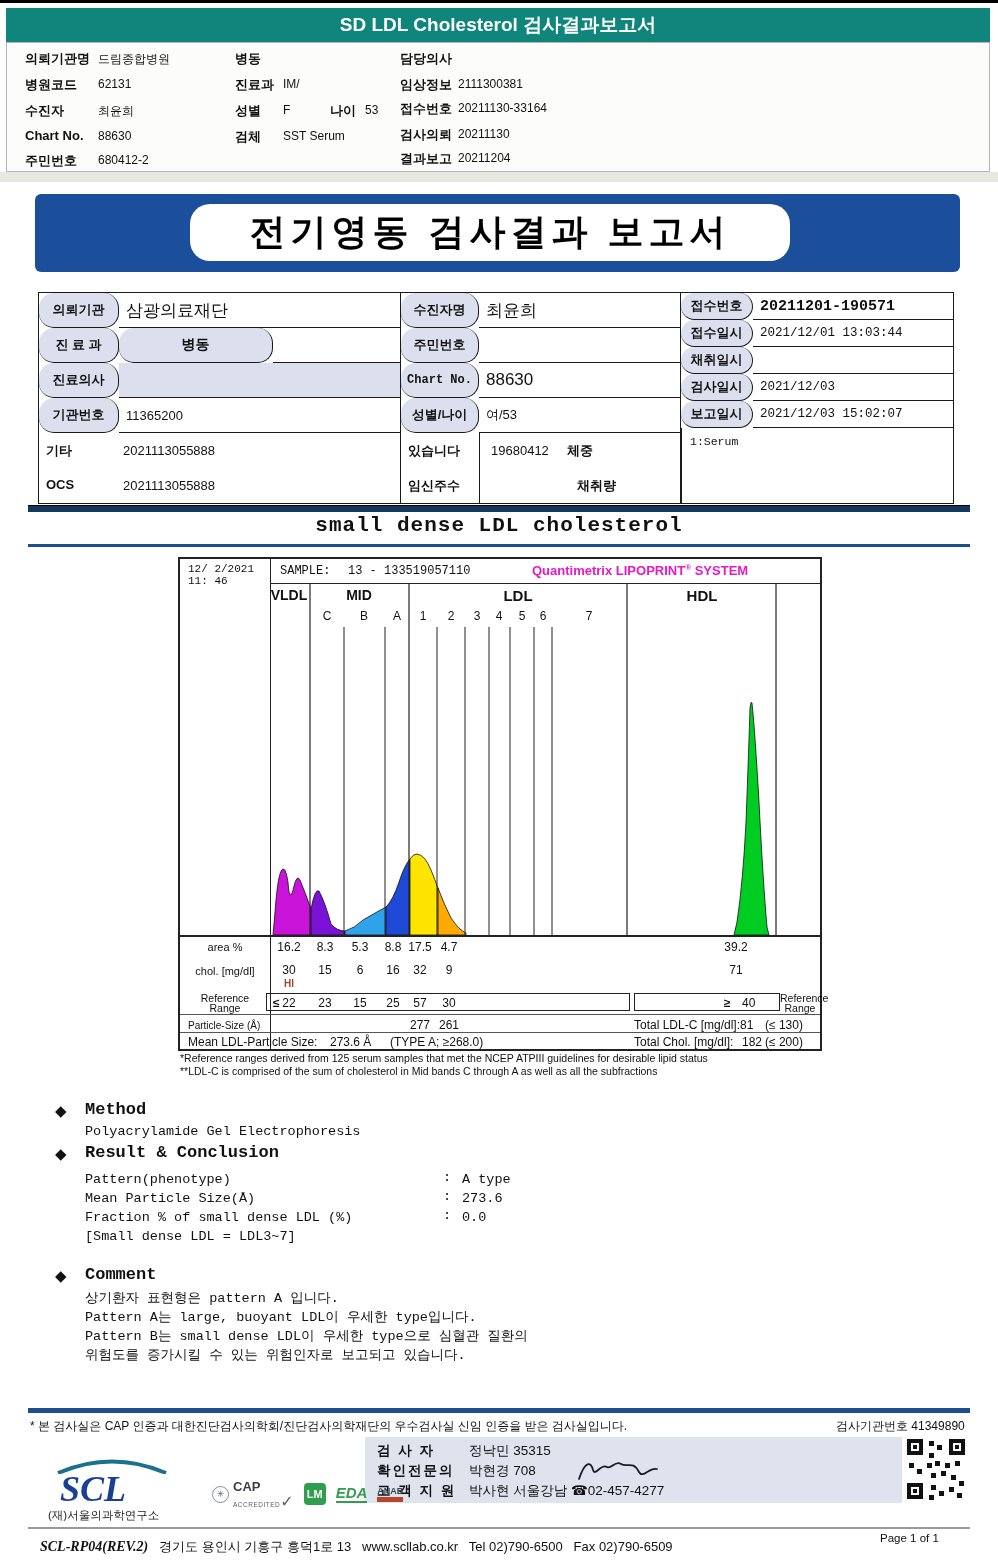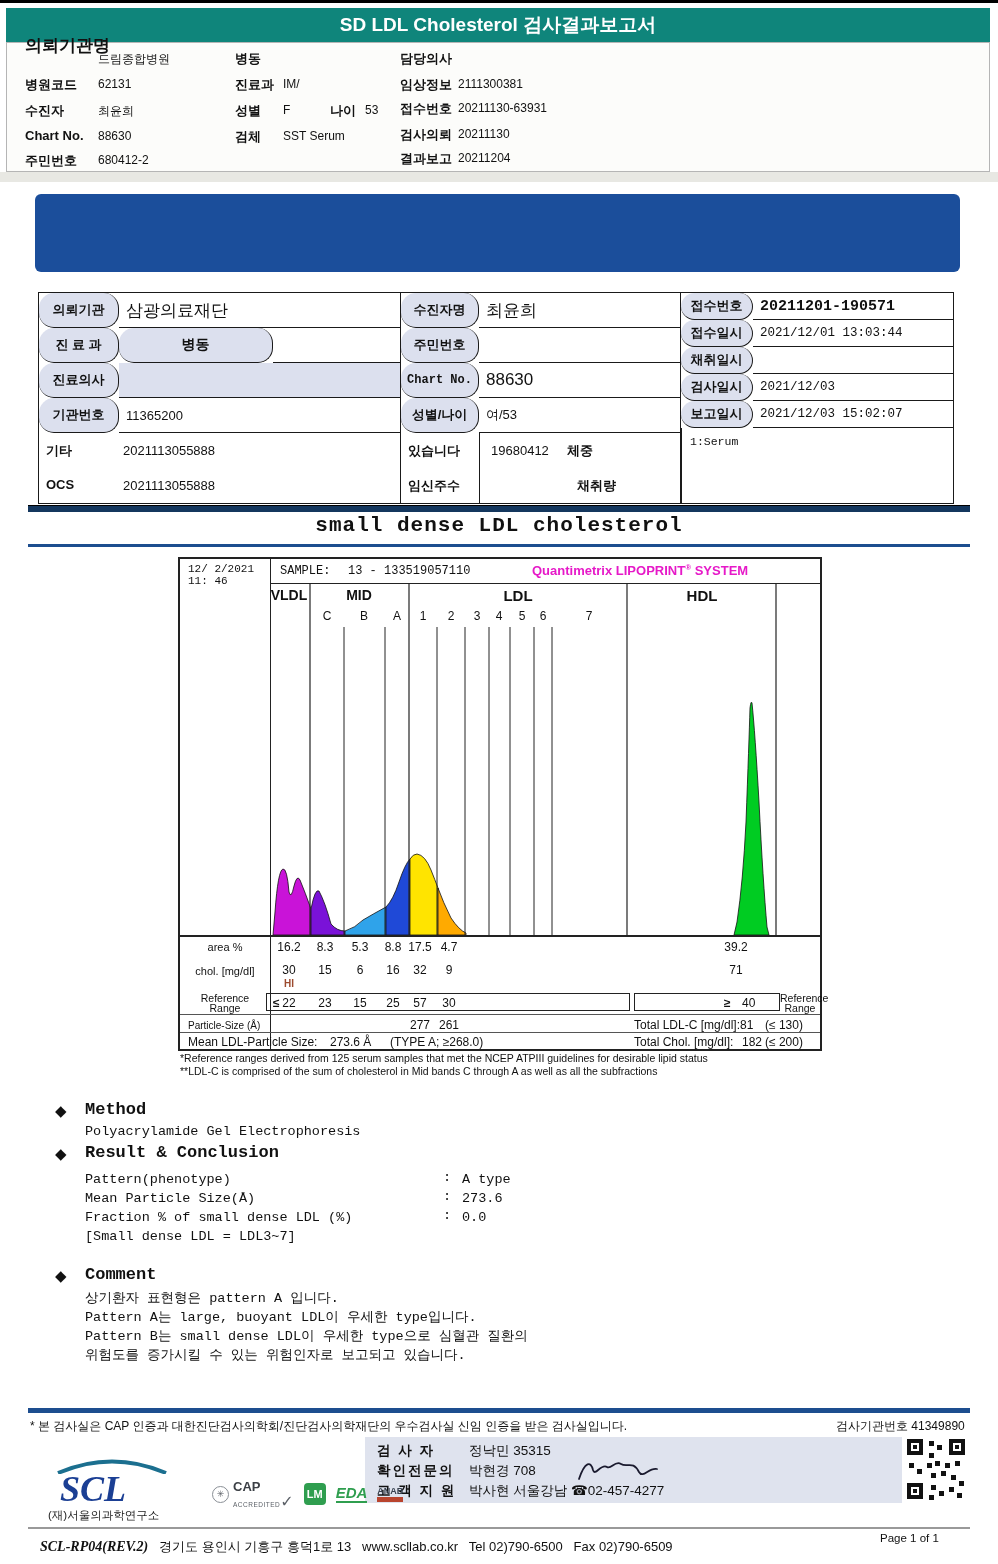--- a/index.html
+++ b/index.html
@@ -53,21 +53,21 @@
 <body>
 
 <div class="page">
 
   <div class="topline"></div>
   <div class="tealbar">
     <span>SD LDL Cholesterol 검사결과보고서</span>
   </div>
   <div class="hdrbox"></div>
 
-  <span class="t b" style="left:25px;top:34px;font-size:17px">의뢰기관명</span>
+  <span class="t b" style="left:25px;top:50px;font-size:13px">의뢰기관명</span>
   <span class="t" style="left:98px;top:51px;font-size:12px">드림종합병원</span>
   <span class="t b" style="left:25px;top:76px;font-size:13px">병원코드</span>
   <span class="t" style="left:98px;top:77px;font-size:12px">62131</span>
   <span class="t b" style="left:25px;top:102px;font-size:13px">수진자</span>
   <span class="t" style="left:98px;top:103px;font-size:12px">최윤희</span>
   <span class="t b" style="left:25px;top:128px;font-size:13px">Chart No.</span>
   <span class="t" style="left:98px;top:129px;font-size:12px">88630</span>
   <span class="t b" style="left:25px;top:152px;font-size:13px">주민번호</span>
   <span class="t" style="left:98px;top:153px;font-size:12px">680412-2</span>
 
@@ -78,29 +78,32 @@
   <span class="t" style="left:283px;top:103px;font-size:12px">F</span>
   <span class="t b" style="left:330px;top:102px;font-size:13px">나이</span>
   <span class="t" style="left:365px;top:103px;font-size:12px">53</span>
   <span class="t b" style="left:235px;top:128px;font-size:13px">검체</span>
   <span class="t" style="left:283px;top:129px;font-size:12px">SST Serum</span>
 
   <span class="t b" style="left:400px;top:50px;font-size:13px">담당의사</span>
   <span class="t b" style="left:400px;top:76px;font-size:13px">임상정보</span>
   <span class="t" style="left:458px;top:77px;font-size:12px">2111300381</span>
   <span class="t b" style="left:400px;top:100px;font-size:13px">접수번호</span>
-  <span class="t" style="left:458px;top:101px;font-size:12px">20211130-63931</span>
+  <span class="t" style="left:458px;top:101px;font-size:12px">20211130-33164</span>
   <span class="t b" style="left:400px;top:126px;font-size:13px">검사의뢰</span>
   <span class="t" style="left:458px;top:127px;font-size:12px">20211130</span>
   <span class="t b" style="left:400px;top:150px;font-size:13px">결과보고</span>
   <span class="t" style="left:458px;top:151px;font-size:12px">20211204</span>
 
   <div class="grayband"></div>
 
   <div class="bluerect"></div>
+  <div class="whitebox">
+    <span class="bannertitle">전기영동 검사결과 보고서</span>
+  </div>
 
   <div class="tbl">
 
     <div class="c lab lav" style="left:0;top:0;width:80px;height:35px">의뢰기관</div>
     <div class="c val" style="left:80px;top:0;width:282px;height:35px;font-size:17px">삼광의료재단</div>
     <div class="c lab lav" style="left:0;top:35px;width:80px;height:35px">진 료 과</div>
     <div class="c lab lav" style="left:80px;top:35px;width:154px;height:35px;font-size:14px">병동</div>
     <div class="c" style="left:234px;top:35px;width:128px;height:35px"></div>
     <div class="c lab lav" style="left:0;top:70px;width:80px;height:35px">진료의사</div>
     <div class="c val lav" style="left:80px;top:70px;width:282px;height:35px"></div>

